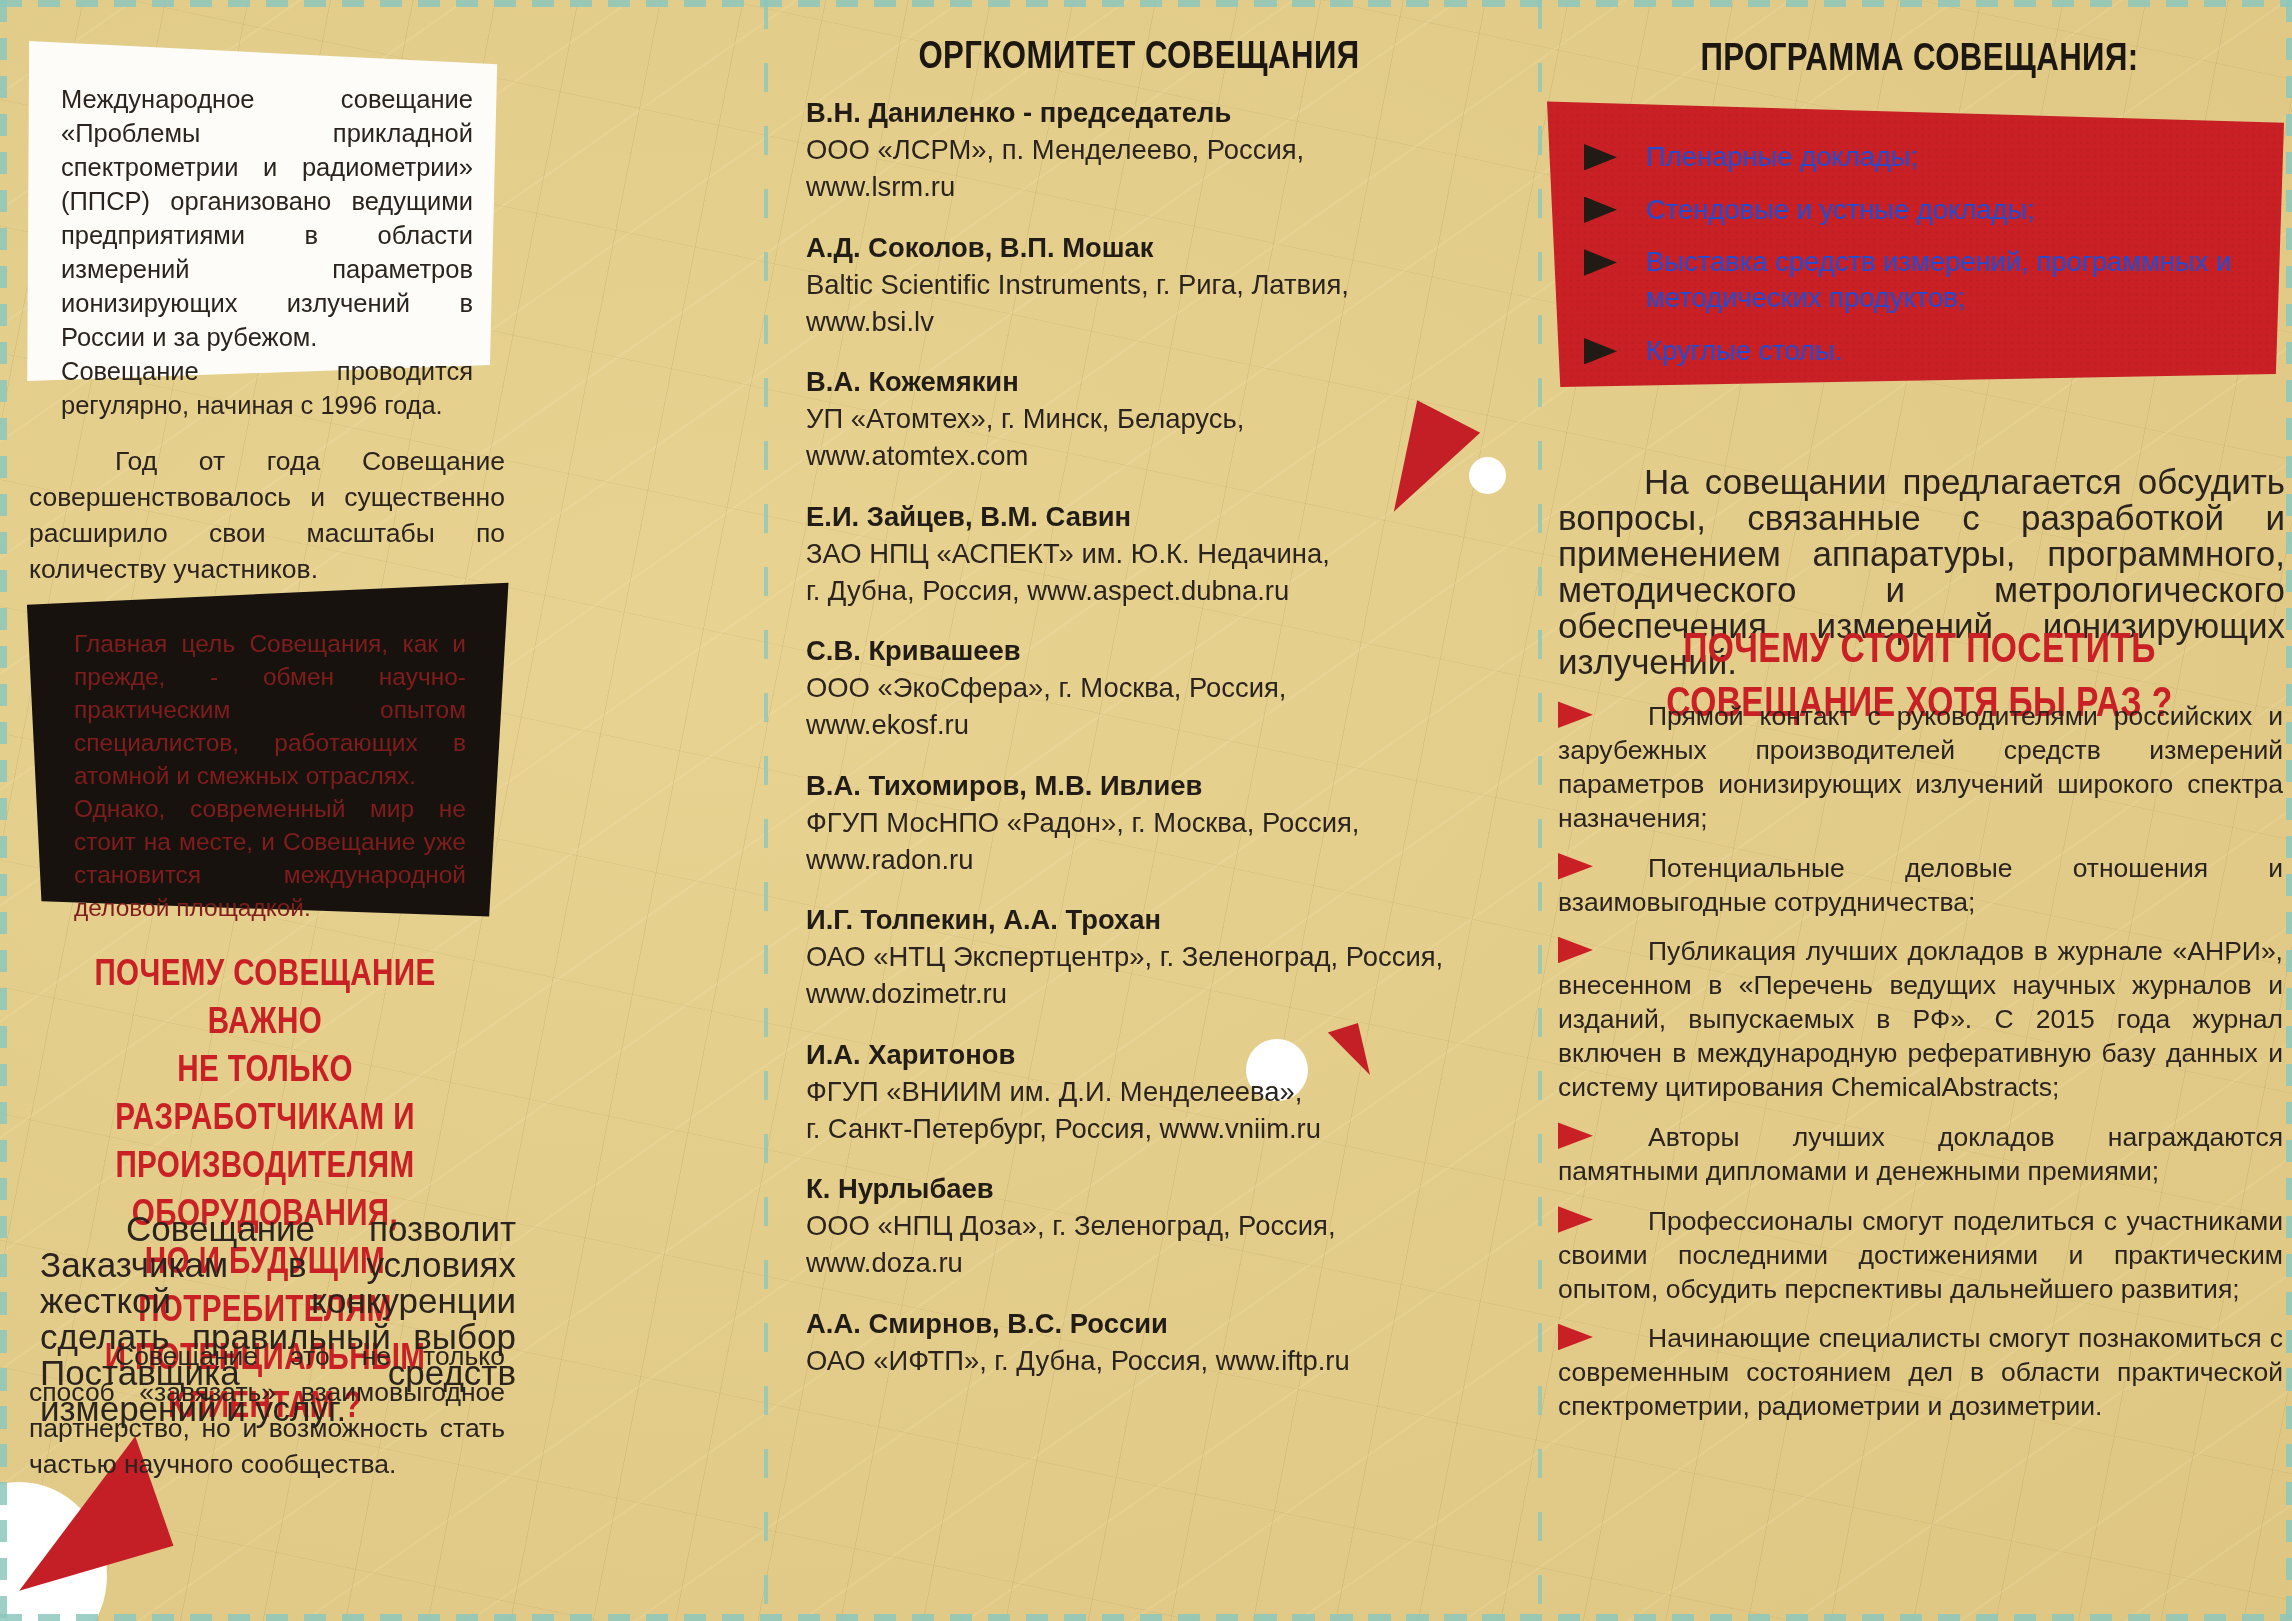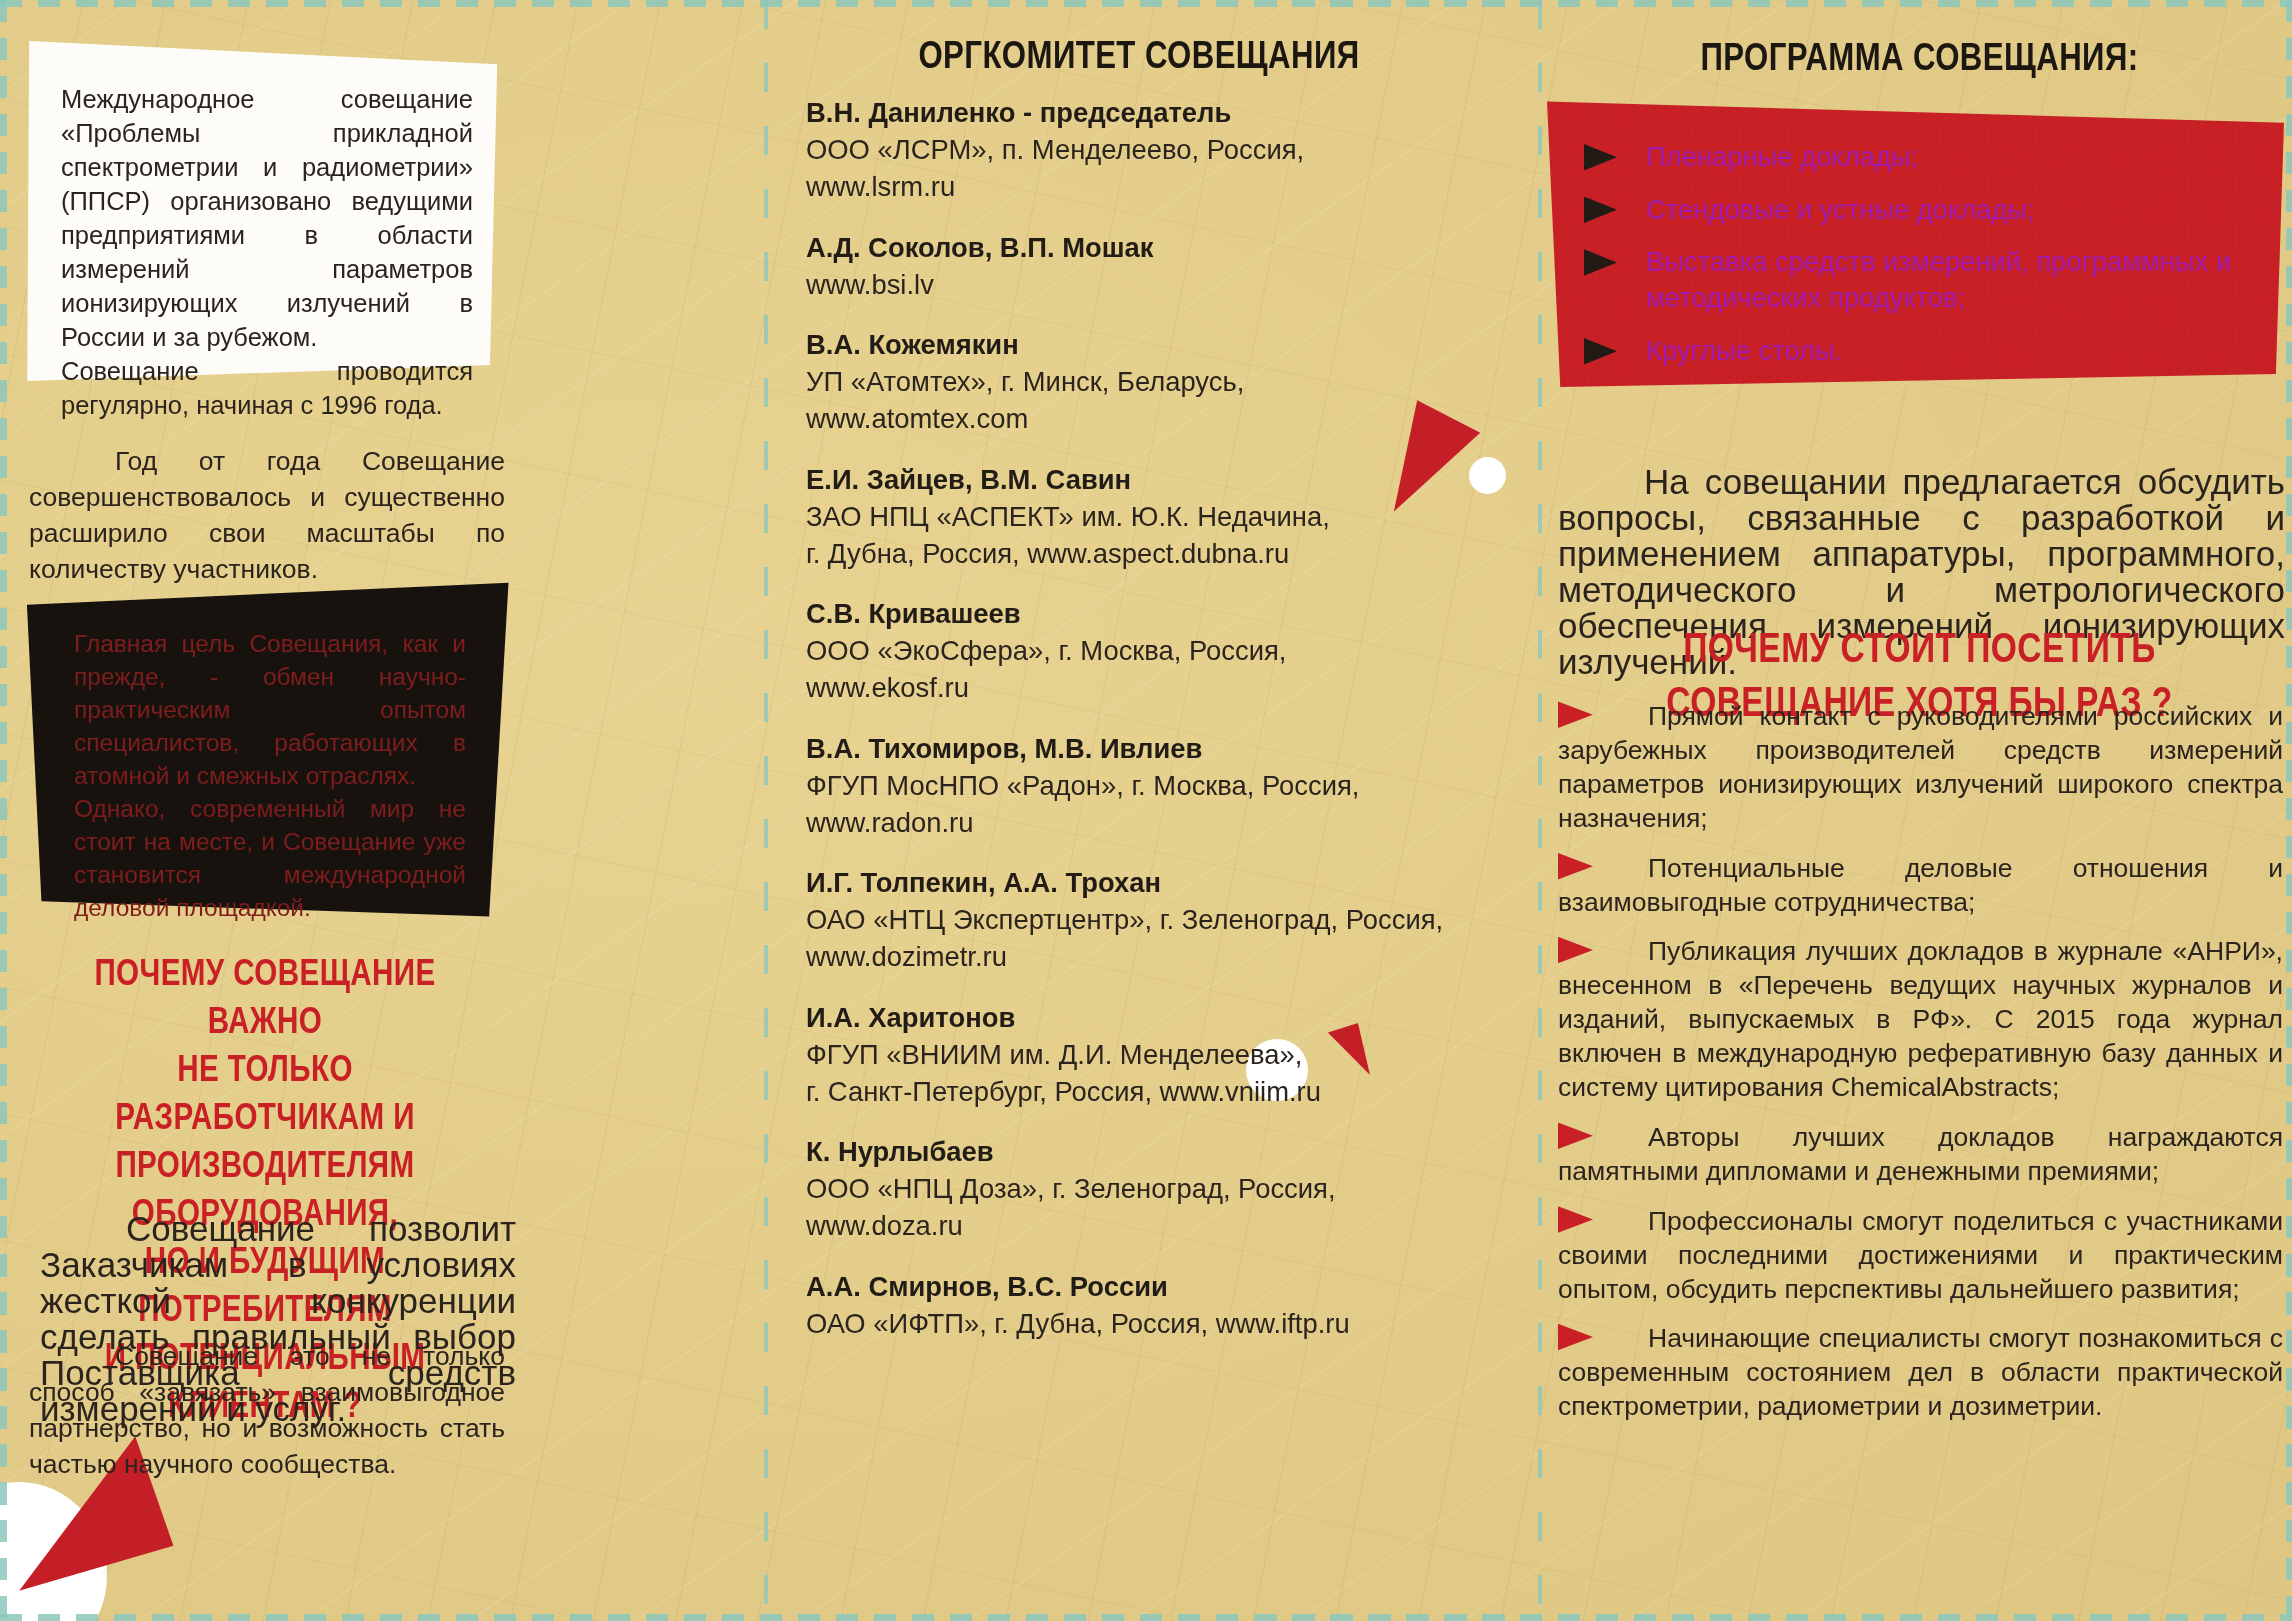--- a/index.html
+++ b/index.html
@@ -62,21 +62,21 @@
   
   .prog-heading { left:1551px; top:35px; width:737px; z-index:3; color:#1d1712;
     font-size:39px; font-weight:800; text-align:center; letter-spacing:0.5px; }
   .red-bg { left:1547px; top:98px; width:737px; height:292px; background:#c92026; z-index:2;
     clip-path:polygon(0 1.2%, 100% 8.5%, 98.9% 94.5%, 1.8% 99%);
     background-image:radial-gradient(rgba(0,0,0,0.06) 1px, transparent 1px); background-size:6.9px 6.9px; }
   .program-list { left:1584px; top:139px; width:663px; z-index:3; }
   .program-row { display:flex; align-items:flex-start; margin-bottom:16.7px; }
   .tri-black { width:33px; height:26.5px; background:#221b15; flex:none; margin-top:4.9px; margin-right:29px;
     clip-path:polygon(0 0, 100% 50%, 0 100%); }
-  .program-text { font-size:27.4px; line-height:36px; color:#a21caf; }
+  .program-text { font-size:27.4px; line-height:36px; color:#1d4ed8; }
 
   .discuss-para { left:1558px; top:429px; width:727px; z-index:3; font-size:35px; line-height:36px; }
 
   .visit-heading { left:1551px; top:621px; width:737px; z-index:3; color:#c92026;
     font-size:42px; line-height:54px; font-weight:800; text-align:center; letter-spacing:0.5px; }
 
   .reasons { left:1558px; top:699px; width:725px; z-index:3; }
   .reason { font-size:26.5px; line-height:34px; margin-bottom:15.7px; text-align:justify; }
   .tri-red { display:inline-block; width:35px; height:26.5px; background:#c92026; margin-right:55px;
     vertical-align:-2.9px; clip-path:polygon(0 0, 100% 50%, 0 100%); }
@@ -136,20 +136,21 @@
   <div class="abs org-heading cond">ОРГКОМИТЕТ СОВЕЩАНИЯ</div>
 
   <div class="abs members">
     <div class="member">
       <div class="member-name"><span>В.Н. Даниленко</span><span class="suffix"> - председатель</span></div>
       <div class="member-line">ООО «ЛСРМ», п. Менделеево, Россия,</div>
       <div class="member-line">www.lsrm.ru</div>
     </div>
     <div class="member">
       <div class="member-name"><span>А.Д. Соколов, В.П. Мошак</span></div>
+      <div class="member-line">Baltic Scientific Instruments, г. Рига, Латвия,</div>
       <div class="member-line">www.bsi.lv</div>
     </div>
     <div class="member">
       <div class="member-name"><span>В.А. Кожемякин</span></div>
       <div class="member-line">УП «Атомтех», г. Минск, Беларусь,</div>
       <div class="member-line">www.atomtex.com</div>
     </div>
     <div class="member">
       <div class="member-name"><span>Е.И. Зайцев, В.М. Савин</span></div>
       <div class="member-line">ЗАО НПЦ «АСПЕКТ» им. Ю.К. Недачина,</div>

